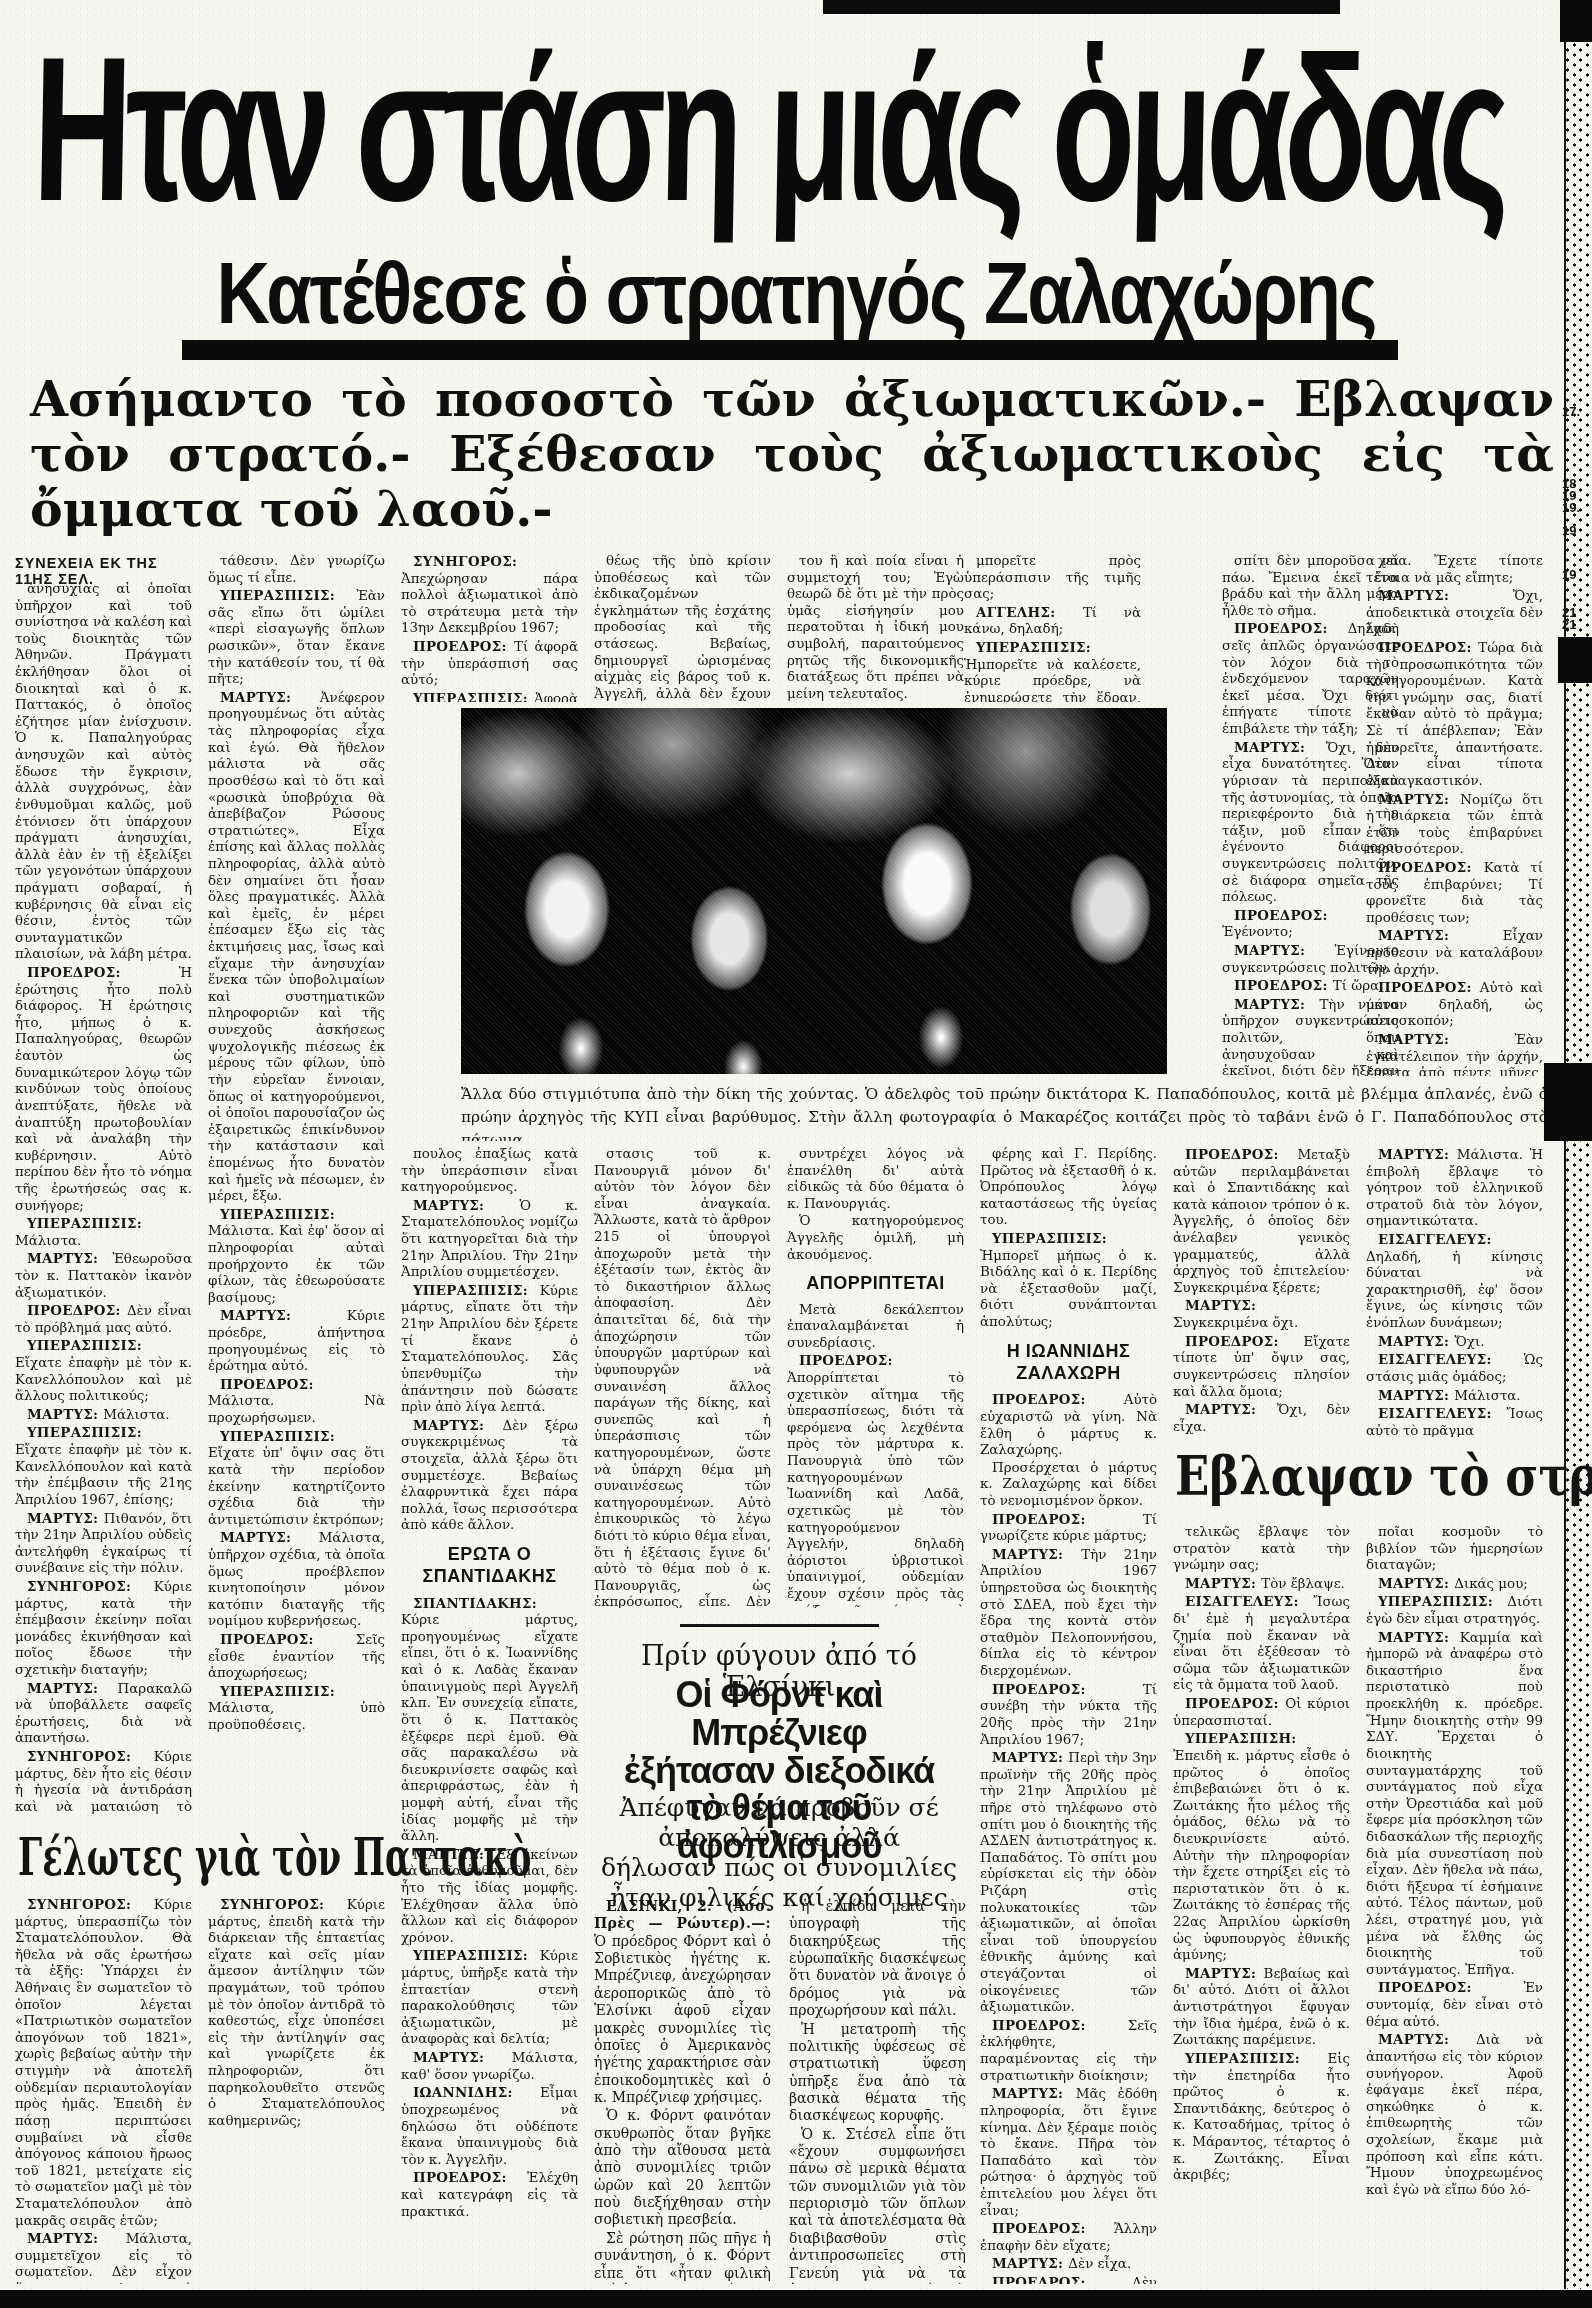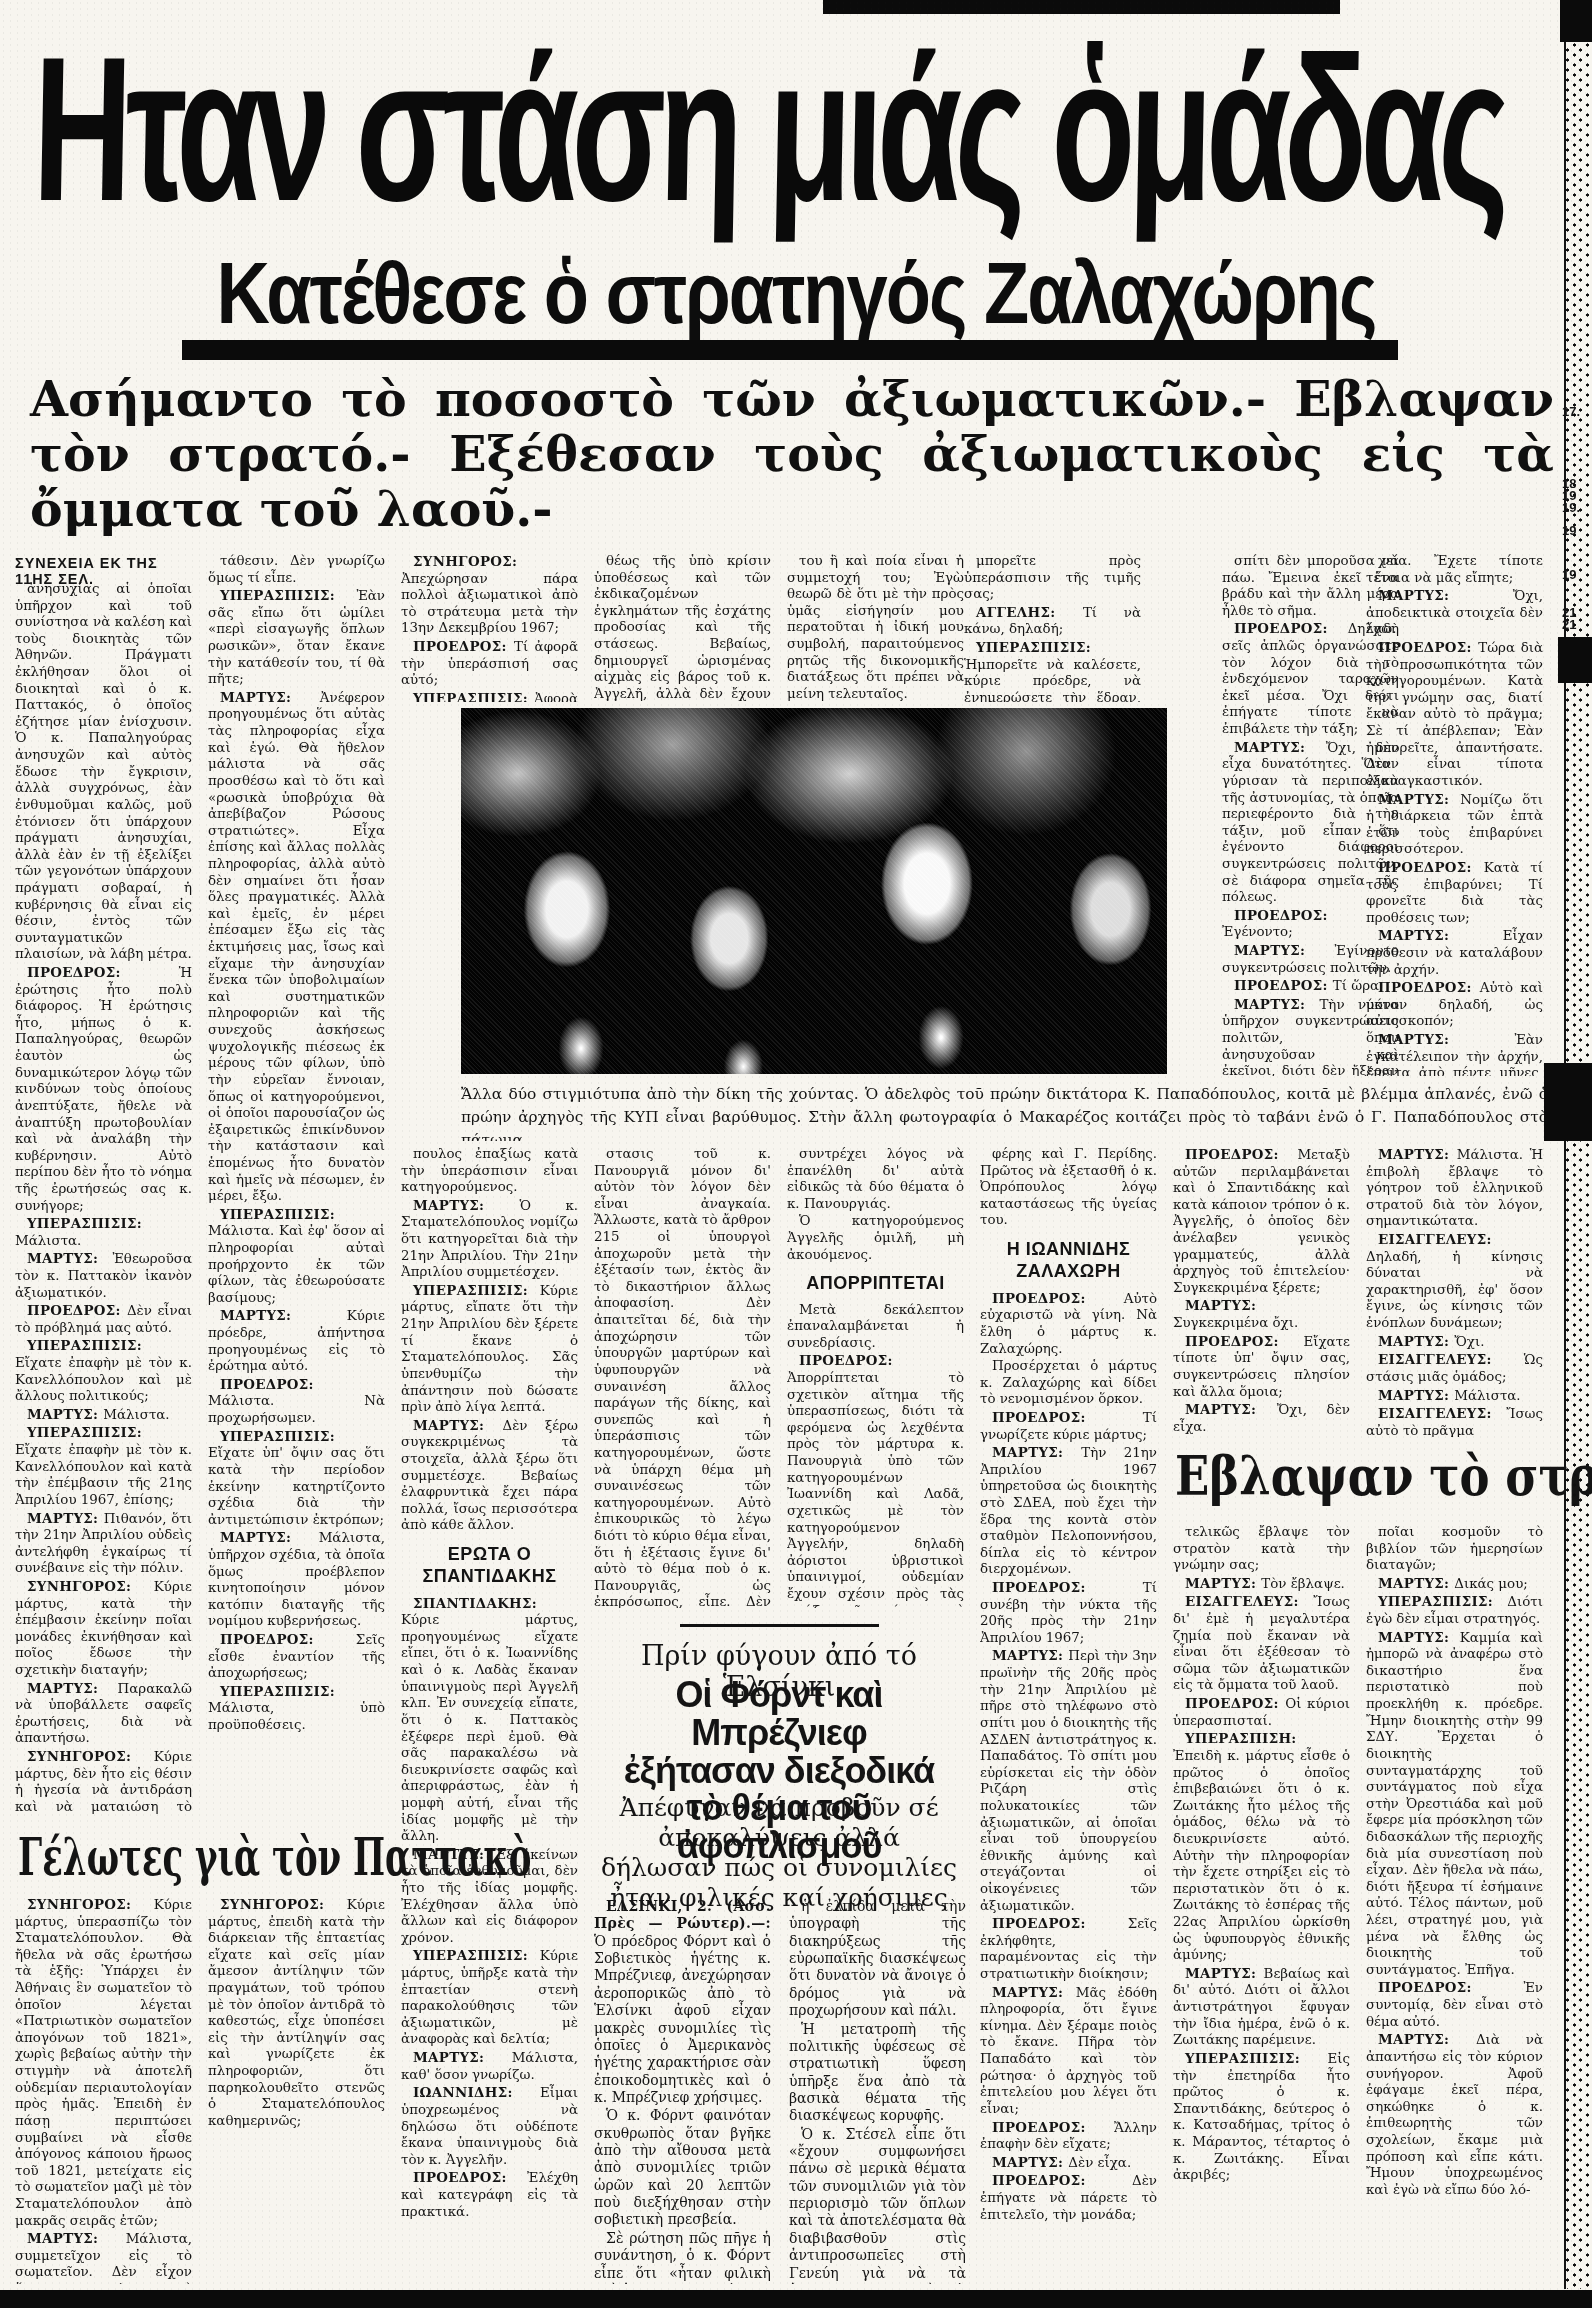--- a/index.html
+++ b/index.html
@@ -172,20 +172,21 @@
   </div>
 <div class="abs col" style="left:787px;top:1146px;height:462px;">
     <p class="para">συντρέχει λόγος νὰ ἐπανέλθη δι' αὐτὰ εἰδικῶς τὰ δύο θέματα ὁ κ. Πανουργιάς.</p>
     <p class="para">Ὁ κατηγορούμενος Ἀγγελῆς ὁμιλῆ, μὴ ἀκουόμενος.</p>
     <h4 class="colhead">ΑΠΟΡΡΙΠΤΕΤΑΙ</h4>
     <p class="para">Μετὰ δεκάλεπτον ἐπαναλαμβάνεται ἡ συνεδρίασις.</p>
     <p class="para"><span class="sp">ΠΡΟΕΔΡΟΣ: </span>Ἀπορρίπτεται τὸ σχετικὸν αἴτημα τῆς ὑπερασπίσεως, διότι τὰ φερόμενα ὡς λεχθέντα πρὸς τὸν μάρτυρα κ. Πανουργιὰ ὑπὸ τῶν κατηγορουμένων Ἰωαννίδη καὶ Λαδᾶ, σχετικῶς μὲ τὸν κατηγορούμενον Ἀγγελήν, δηλαδὴ ἀόριστοι ὑβριστικοὶ ὑπαινιγμοί, οὐδεμίαν ἔχουν σχέσιν πρὸς τὰς πράξεις τῆς στάσεως καὶ τῆς ἐσχάτης προδοσίας, δι' ἃς κατηγορεῖται οὗτος, δηλαδὴ ὁ κ. Ἀγγελῆς.</p>
   </div>
 <div class="abs col" style="left:980px;top:1146px;height:1138px;">
     <p class="para">φέρης καὶ Γ. Περίδης. Πρῶτος νὰ ἐξετασθῆ ὁ κ. Ὀπρόπουλος λόγῳ καταστάσεως τῆς ὑγείας του.</p>
+    <p class="para"><span class="sp">ΥΠΕΡΑΣΠΙΣΙΣ: </span>Ἡμπορεῖ μήπως ὁ κ. Βιδάλης καὶ ὁ κ. Περίδης νὰ ἐξετασθοῦν μαζί, διότι συνάπτονται ἀπολύτως;</p>
     <h4 class="colhead">Η ΙΩΑΝΝΙΔΗΣ ΖΑΛΑΧΩΡΗ</h4>
     <p class="para"><span class="sp">ΠΡΟΕΔΡΟΣ: </span>Αὐτὸ εὐχαριστῶ νὰ γίνη. Νὰ ἔλθη ὁ μάρτυς κ. Ζαλαχώρης.</p>
     <p class="para">Προσέρχεται ὁ μάρτυς κ. Ζαλαχώρης καὶ δίδει τὸ νενομισμένον ὅρκον.</p>
     <p class="para"><span class="sp">ΠΡΟΕΔΡΟΣ: </span>Τί γνωρίζετε κύριε μάρτυς;</p>
     <p class="para"><span class="sp">ΜΑΡΤΥΣ: </span>Τὴν 21ην Ἀπριλίου 1967 ὑπηρετοῦσα ὡς διοικητὴς στὸ ΣΔΕΑ, ποὺ ἔχει τὴν ἕδρα της κοντὰ στὸν σταθμὸν Πελοποννήσου, δίπλα εἰς τὸ κέντρον διερχομένων.</p>
     <p class="para"><span class="sp">ΠΡΟΕΔΡΟΣ: </span>Τί συνέβη τὴν νύκτα τῆς 20ῆς πρὸς τὴν 21ην Ἀπριλίου 1967;</p>
     <p class="para"><span class="sp">ΜΑΡΤΥΣ: </span>Περὶ τὴν 3ην πρωϊνὴν τῆς 20ῆς πρὸς τὴν 21ην Ἀπριλίου μὲ πῆρε στὸ τηλέφωνο στὸ σπίτι μου ὁ διοικητὴς τῆς ΑΣΔΕΝ ἀντιστράτηγος κ. Παπαδάτος. Τὸ σπίτι μου εὑρίσκεται εἰς τὴν ὁδὸν Ριζάρη στὶς πολυκατοικίες τῶν ἀξιωματικῶν, αἱ ὁποῖαι εἶναι τοῦ ὑπουργείου ἐθνικῆς ἀμύνης καὶ στεγάζονται οἱ οἰκογένειες τῶν ἀξιωματικῶν.</p>
     <p class="para"><span class="sp">ΠΡΟΕΔΡΟΣ: </span>Σεῖς ἐκλήφθητε, παραμένοντας εἰς τὴν στρατιωτικὴν διοίκησιν;</p>
     <p class="para"><span class="sp">ΜΑΡΤΥΣ: </span>Μᾶς ἐδόθη πληροφορία, ὅτι ἔγινε κίνημα. Δὲν ξέραμε ποιὸς τὸ ἔκανε. Πῆρα τὸν Παπαδάτο καὶ τὸν ρώτησα· ὁ ἀρχηγὸς τοῦ ἐπιτελείου μου λέγει ὅτι εἶναι;</p>
     <p class="para"><span class="sp">ΠΡΟΕΔΡΟΣ: </span>Ἄλλην ἐπαφὴν δὲν εἴχατε;</p>

